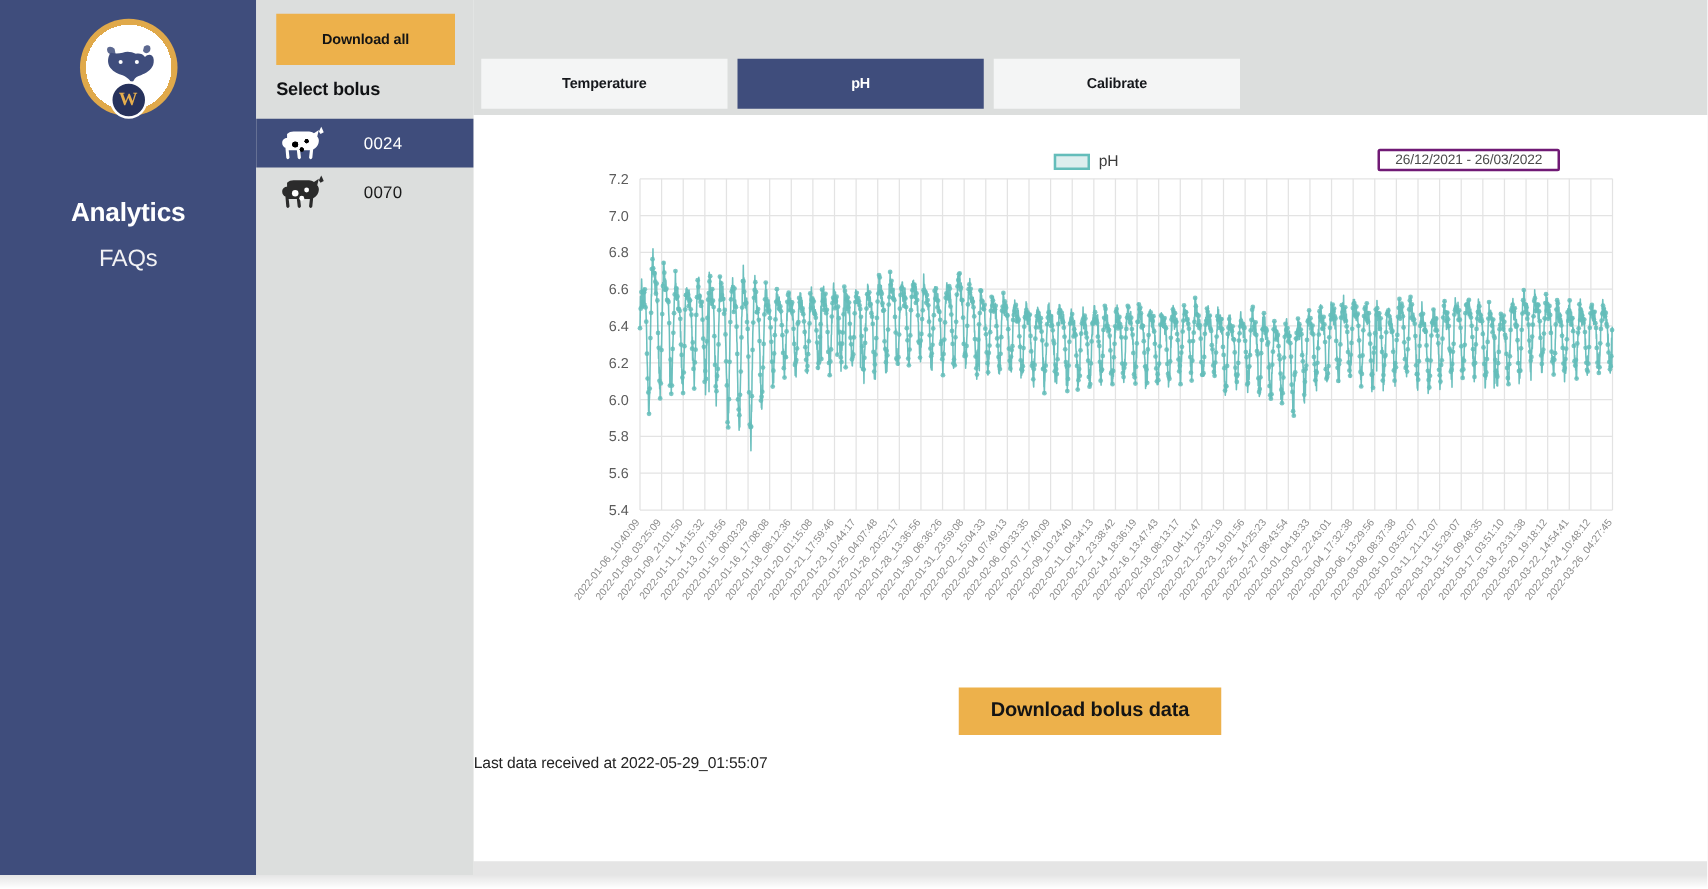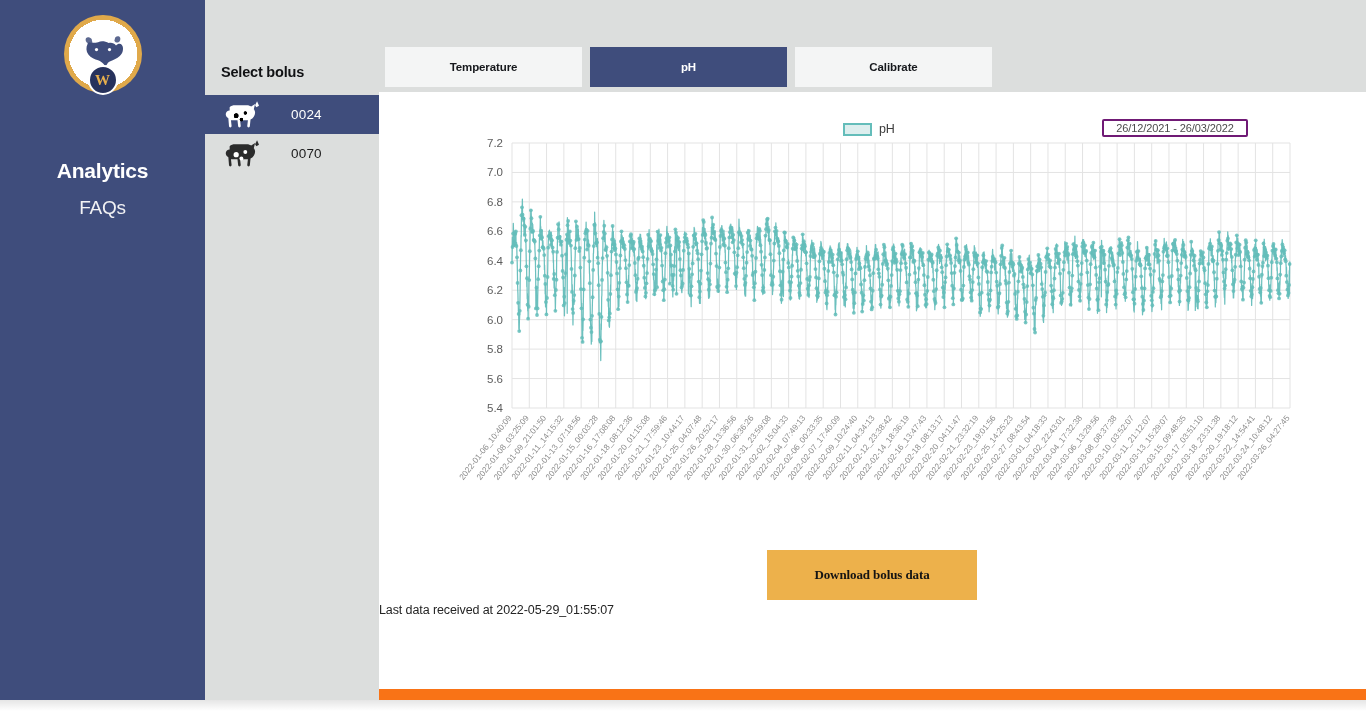--- a/index.html
+++ b/index.html
@@ -66,21 +66,21 @@
   .bolus-row.selected .bolus-id { color:#ffffff; }
   .bolus-row .cow-icon { width:42px; height:30px; flex:0 0 42px; }
   .bolus-row.selected .cow-icon { filter: invert(1) brightness(1.9); }
   .bolus-id {
     margin-left:26px; font-size:13.5px; color:#1a1a1a; letter-spacing:0.2px;
   }
 
   
   .main {
     position:absolute; left:379px; top:0; right:0; height:700px;
-    background:#f97316;
+    background:#e5e5e5;
   }
   .tab-strip {
     position:absolute; left:0; top:0; width:100%; height:92px;
     background:#dcdedd;
   }
   .tabs {
     position:absolute; left:6px; top:47px; display:flex; gap:8px;
   }
   .tab {
     width:197px; height:40px; background:#f4f5f5; border:none; cursor:pointer;
@@ -105,25 +105,25 @@
     position:absolute; left:723px; top:27px; width:146px; height:18px;
     background:#ffffff; border:2px solid #701a75; border-radius:2px;
     display:flex; align-items:center; justify-content:center;
     font-size:11px; color:#4b4b4b; cursor:pointer; letter-spacing:-0.1px;
   }
   .plot-svg { position:absolute; left:0; top:0; width:987px; height:460px; }
   .ytick { font-size:11.5px; fill:#5c5c5c; font-family:"Liberation Sans", sans-serif; }
   .xtick { font-size:8.3px; fill:#8c8c8c; font-family:"Liberation Sans", sans-serif; }
 
   .download-bolus {
-    position:absolute; left:388px; top:458px; width:210px; height:50px;
+    position:absolute; left:388px; top:458px; width:210px; height:38px;
     background:#edb14b; border:none; cursor:pointer;
-    color:#141414; font-size:13px; font-weight:bold; letter-spacing:-0.1px;
+    color:#141414; font-size:16px; font-weight:bold; letter-spacing:-0.1px;
     display:flex; align-items:center; justify-content:center;
-    font-family:Liberation Serif, serif;
+    font-family:Liberation Sans, sans-serif;
   }
   .last-data {
     position:absolute; left:0; top:511px; width:987px; text-align:left;
     font-size:12.5px; color:#242424; letter-spacing:-0.1px;
   }
   .bottom-fade {
     position:absolute; left:0; bottom:0; width:100%; height:11px;
     background: linear-gradient(to bottom, rgba(0,0,0,0.10), rgba(0,0,0,0.0));
     pointer-events:none;
   }
@@ -146,20 +146,21 @@
           </g>
         </svg>
       </div>
       <div class="logo-badge">W</div>
     </div>
     <div class="nav-title">Analytics</div>
     <div class="nav-link">FAQs</div>
   </div>
 
   <div class="bolus-panel">
+    <button class="download-all">Download all</button>
     <div class="select-bolus-label">Select bolus</div>
     <div class="bolus-list">
 
       <div class="bolus-row selected">
         <svg class="cow-icon" viewBox="0 0 64 46">
           <g fill="#2b2b2b">
             <path d="M10 16c-3 0-6 2-6 6 0 3 2 5 4 6l1 12c0 1 1 2 2 2s2-1 2-2l-1-9h10l1 9c0 1 1 2 2 2s2-1 2-2l-1-9h12l-1 9c0 1 1 2 2 2s2-1 2-2l1-10c4-2 7-6 7-11 0-2-1-4-2-5l2-8-6 4c-2-1-4-2-6-2H18c-3 0-6 1-8 3z"></path>
             <path d="M49 8l3-6 3 7-4 2z"></path>
             <circle cx="20" cy="24" r="4" fill="#ffffff"></circle>
             <circle cx="34" cy="20" r="3" fill="#ffffff"></circle>

